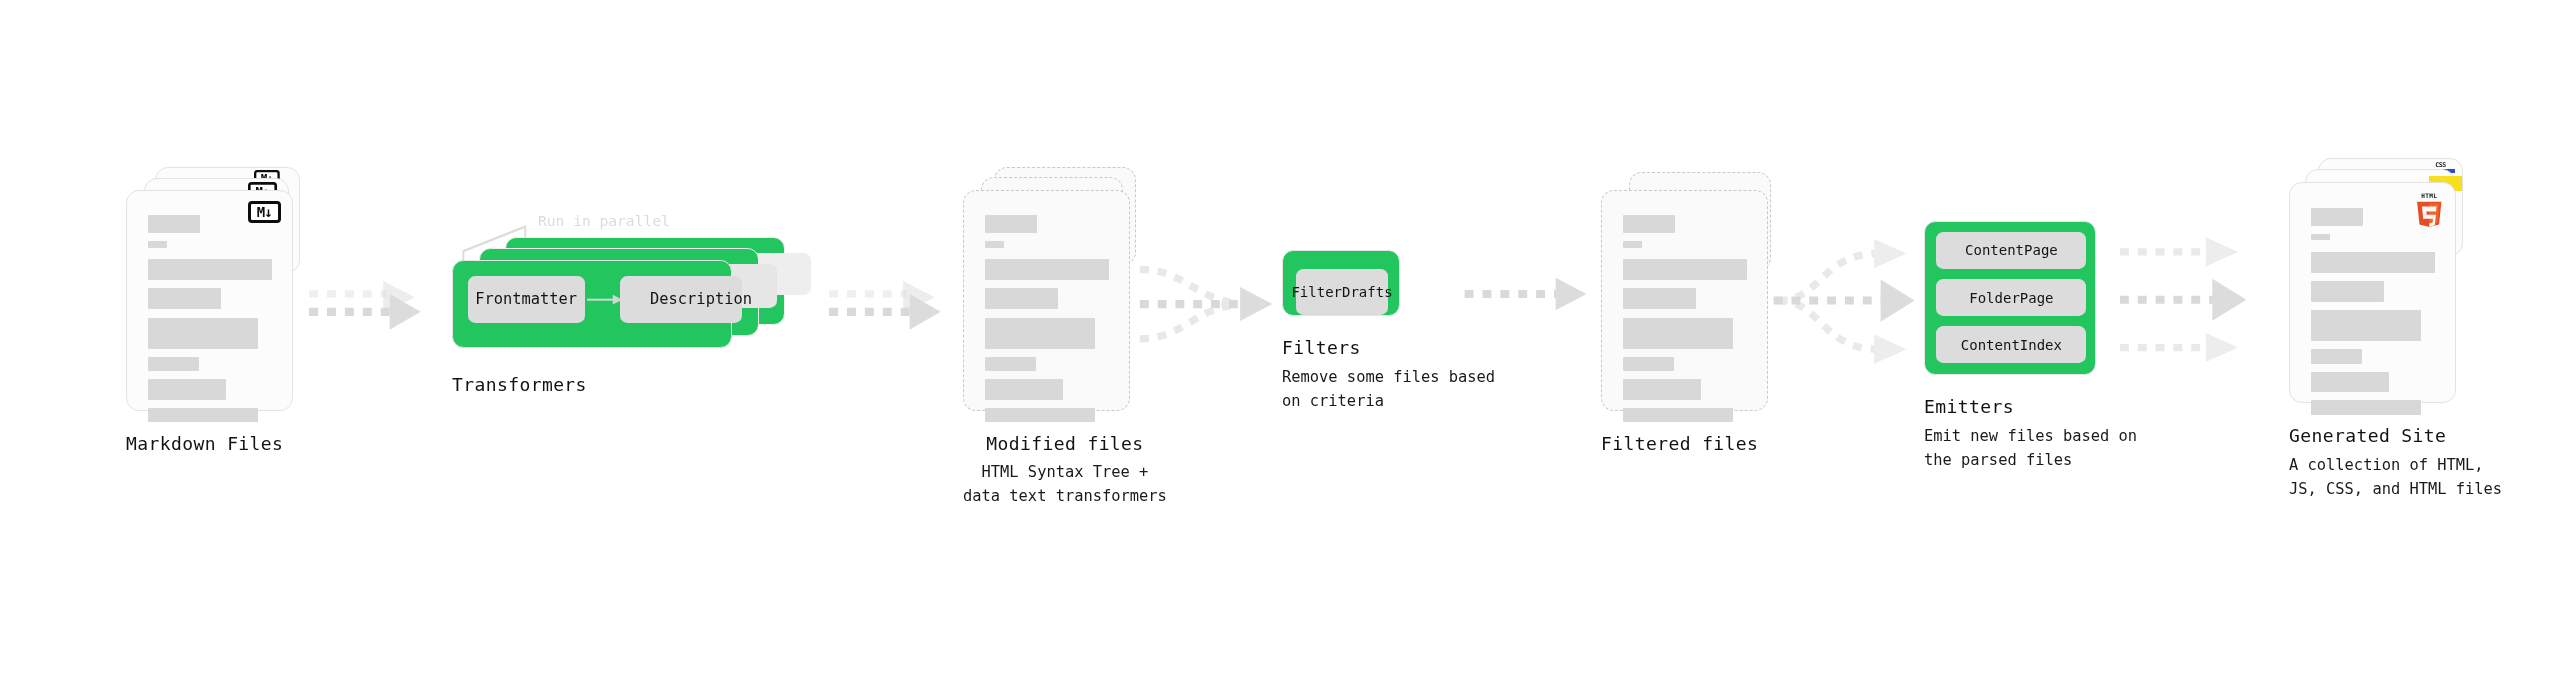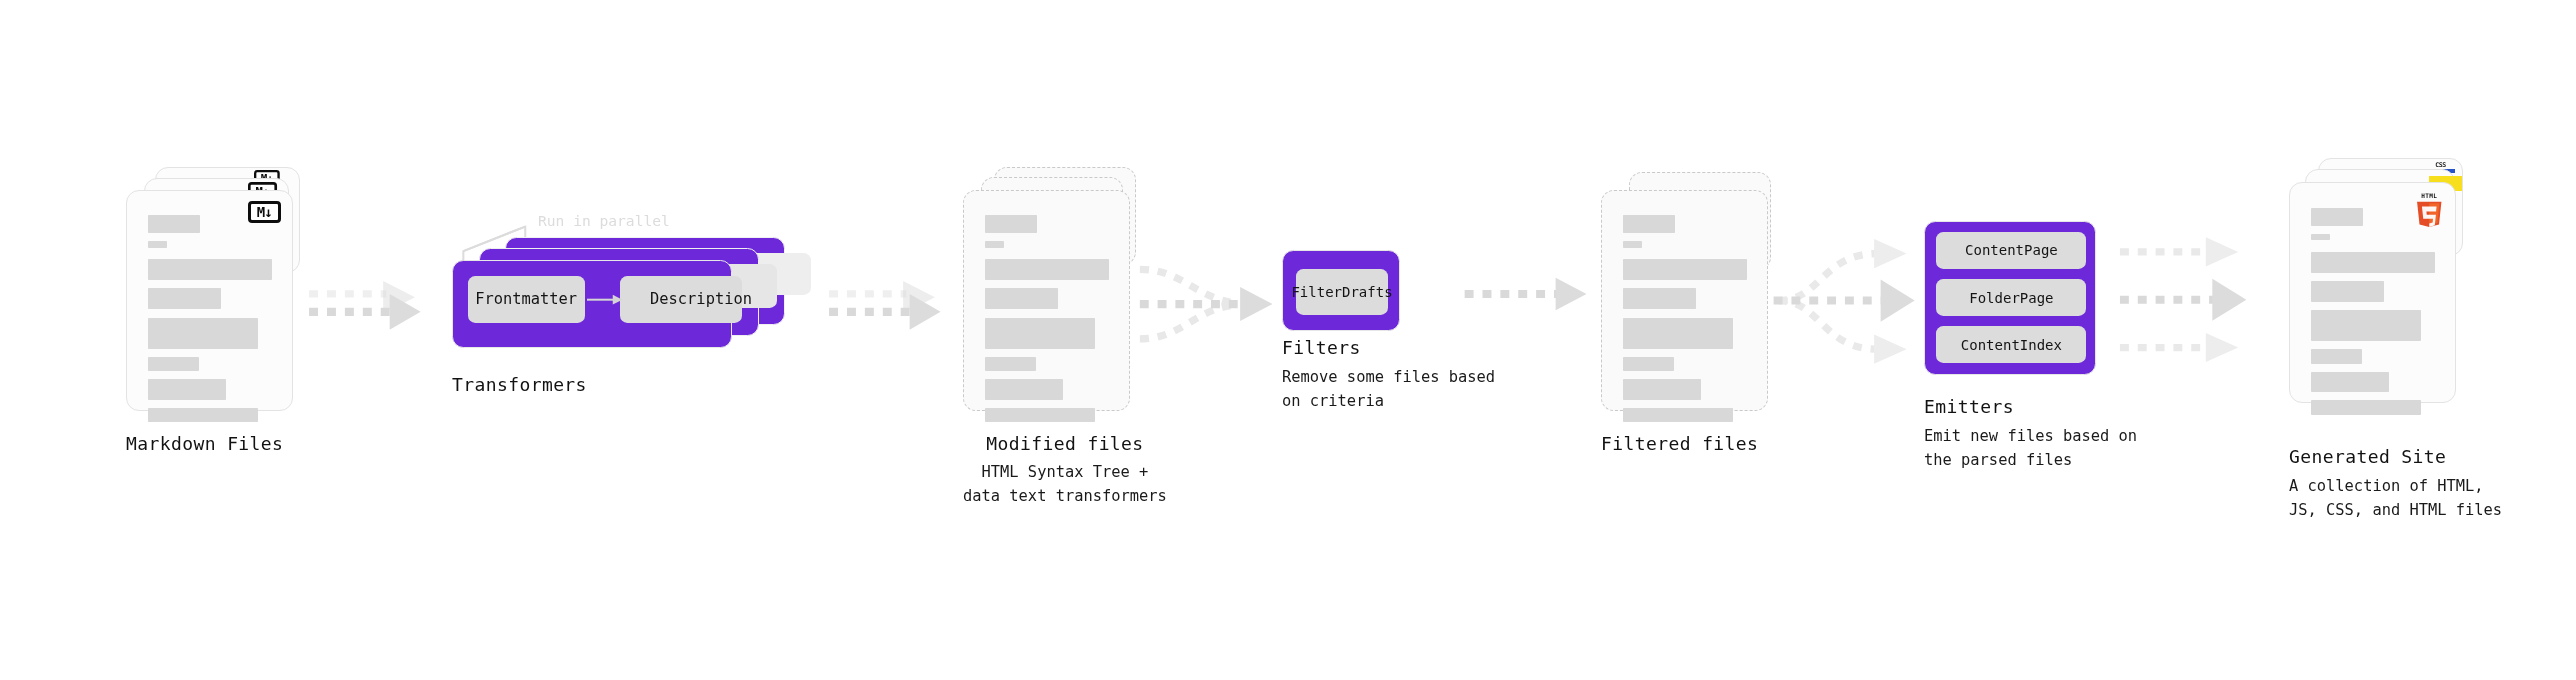--- a/index.html
+++ b/index.html
@@ -113,21 +113,21 @@
     width: 32.5px;
     height: 14.6px;
     background: #f7df1e;
   }
 
   
   .panel {
     position: absolute;
     border: 1.6px solid #e6e6e6;
     border-radius: 11.4px;
-    background: #6d28d9;
+    background: #22c55e;
     box-sizing: border-box;
   }
   .chip {
     position: absolute;
     background: #dcdcdc;
     border-radius: 7.3px;
     display: flex;
     align-items: center;
     justify-content: center;
     font-size: 15.4px;
@@ -276,21 +276,21 @@
       <path d="M2 100 C 55 100, 70 62, 122 58"></path>
     </g>
     <g stroke="#d9d9d9" stroke-width="10" stroke-dasharray="11 11" fill="none">
       <path d="M2 57 H 130"></path>
     </g>
     <polygon points="126,36 166,57 126,78" fill="#dcdcdc"></polygon>
   </svg>
 
   <div class="stage" style="left:1282px; top:250px;">
     <div class="art" style="width:175px; height:106px;">
-      <div class="panel" style="left:0; top:0; width:118px; height:81px;text-decoration:underline;">
+      <div class="panel" style="left:0; top:0; width:118px; height:66px;text-decoration:underline;">
         <div class="chip" style="left:13px; top:18px; width:92px; height:46px; font-size:14px;">
           <span>FilterDrafts</span>
         </div>
       </div>
     </div>
 
     <div class="stage-title" style="margin-top:-18px;">Filters</div>
     <div class="stage-caption">Remove some files based
 on criteria</div>
   </div>
@@ -392,19 +392,19 @@
           <div class="sk" style="width:124px; height:21px;"></div>
           <div class="sk" style="width:73px;  height:21px;"></div>
           <div class="sk" style="width:110px; height:31px;"></div>
           <div class="sk" style="width:51px;  height:14.6px;"></div>
           <div class="sk" style="width:78px;  height:20.3px;"></div>
           <div class="sk" style="width:110px; height:14.6px;"></div>
         </div>
       </div>
     </div>
 
-    <div class="stage-title" style="margin-top:29px;">Generated Site</div>
+    <div class="stage-title" style="margin-top:8px;">Generated Site</div>
     <div class="stage-caption">A collection of HTML,
 JS, CSS, and HTML files</div>
   </div>
 
 </div>
 
 
 </body></html>

